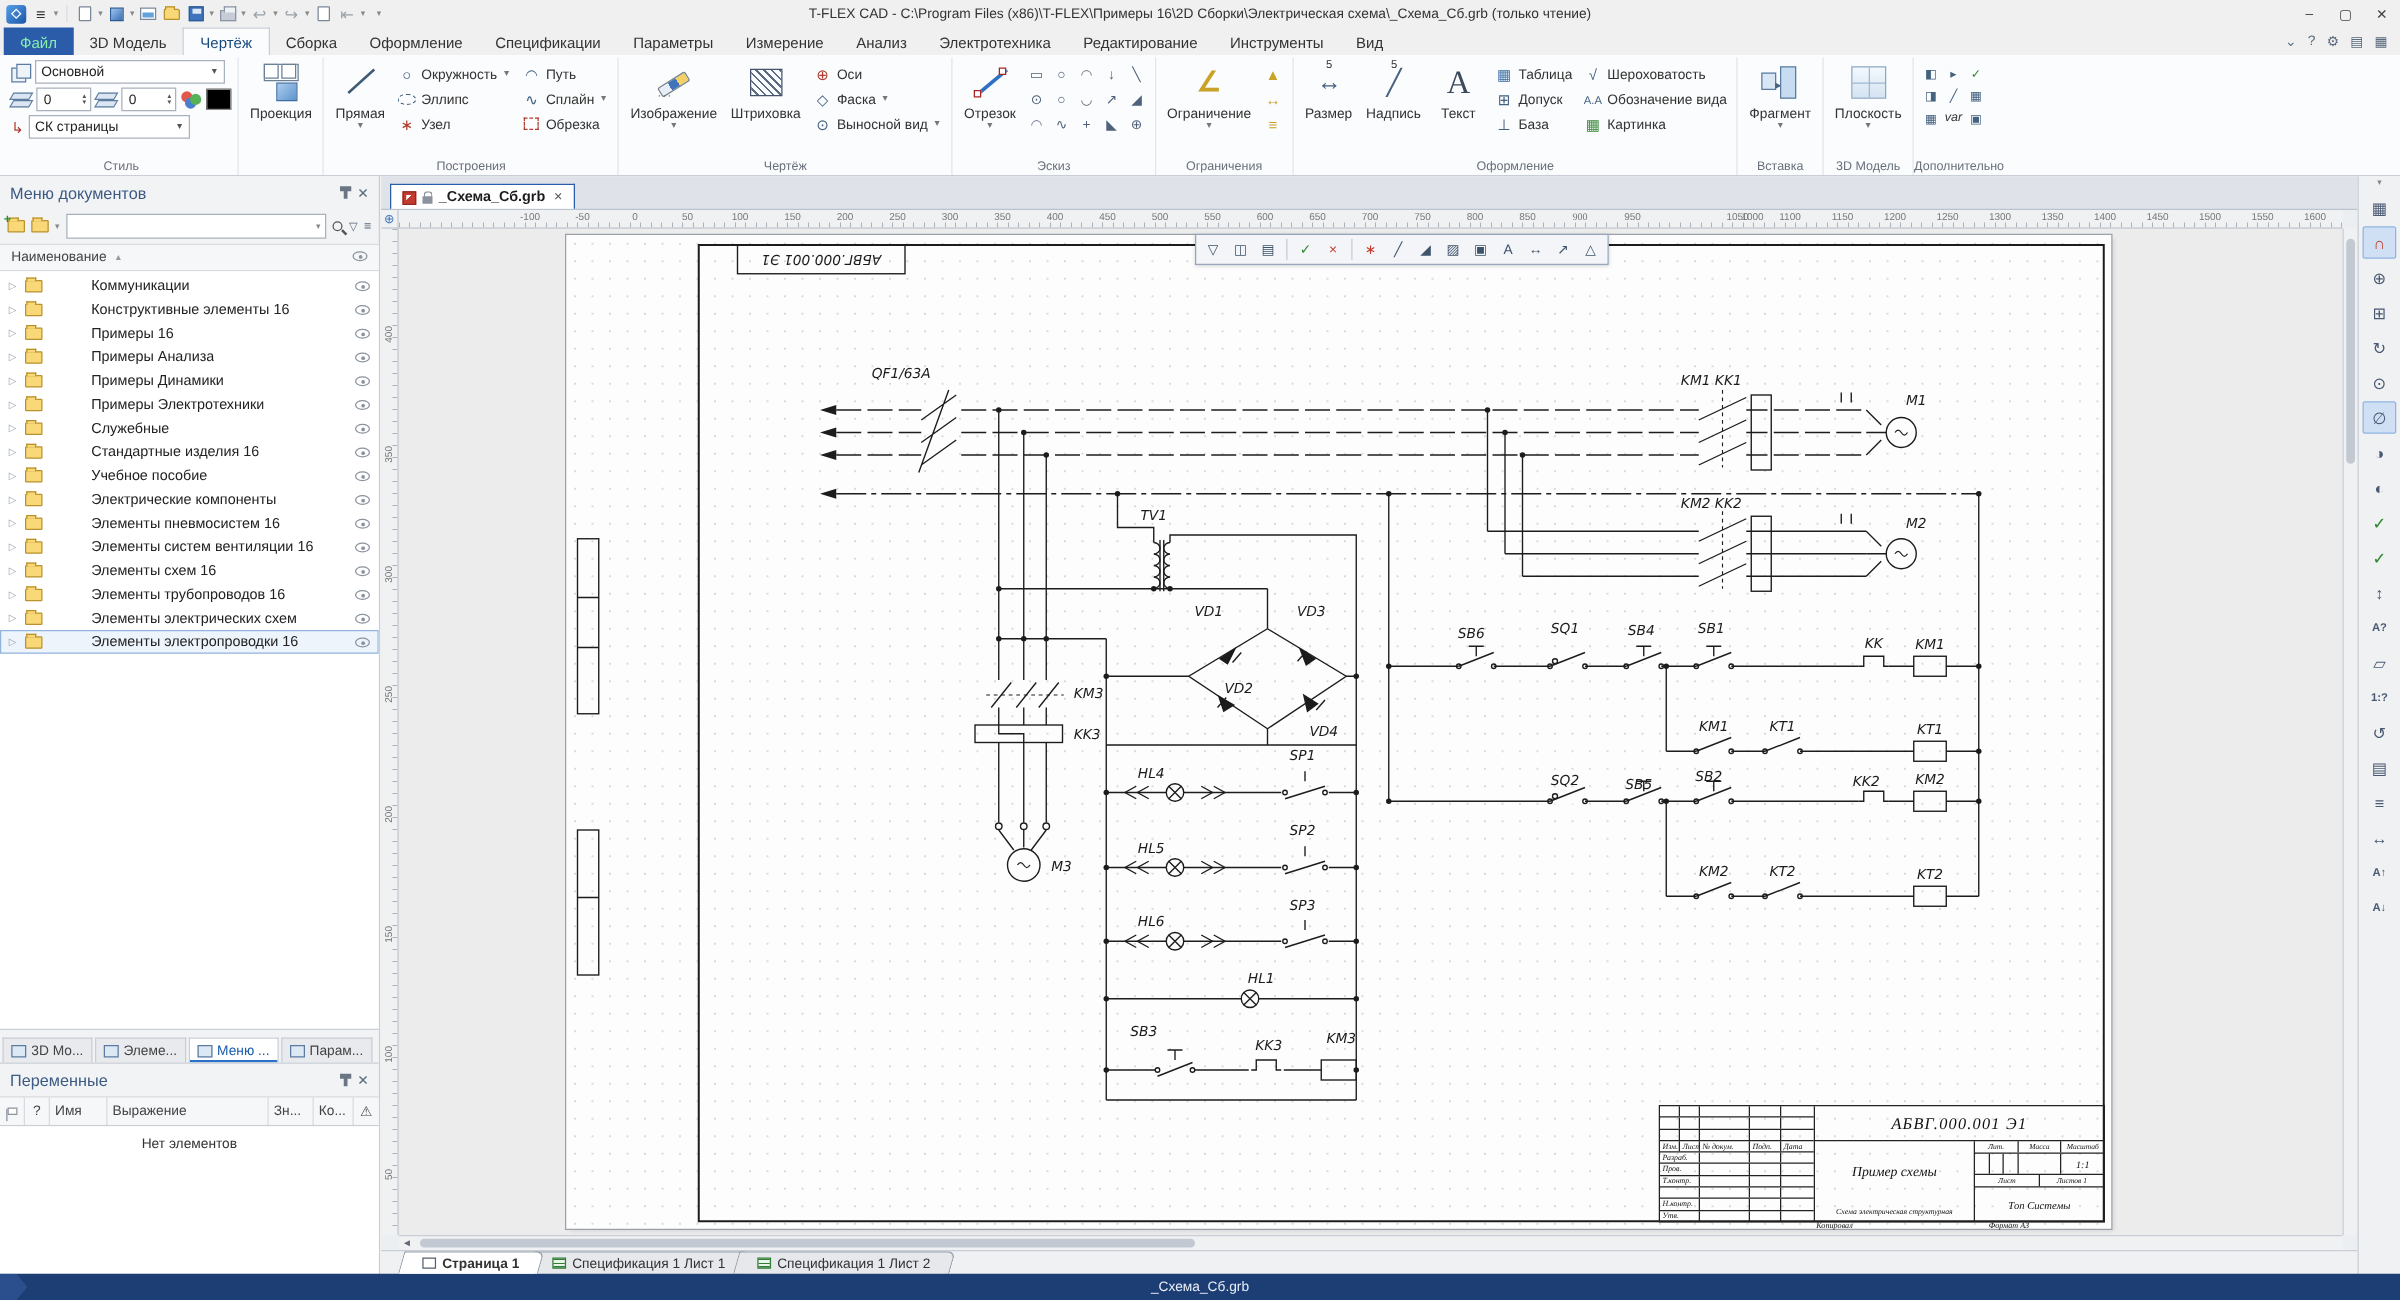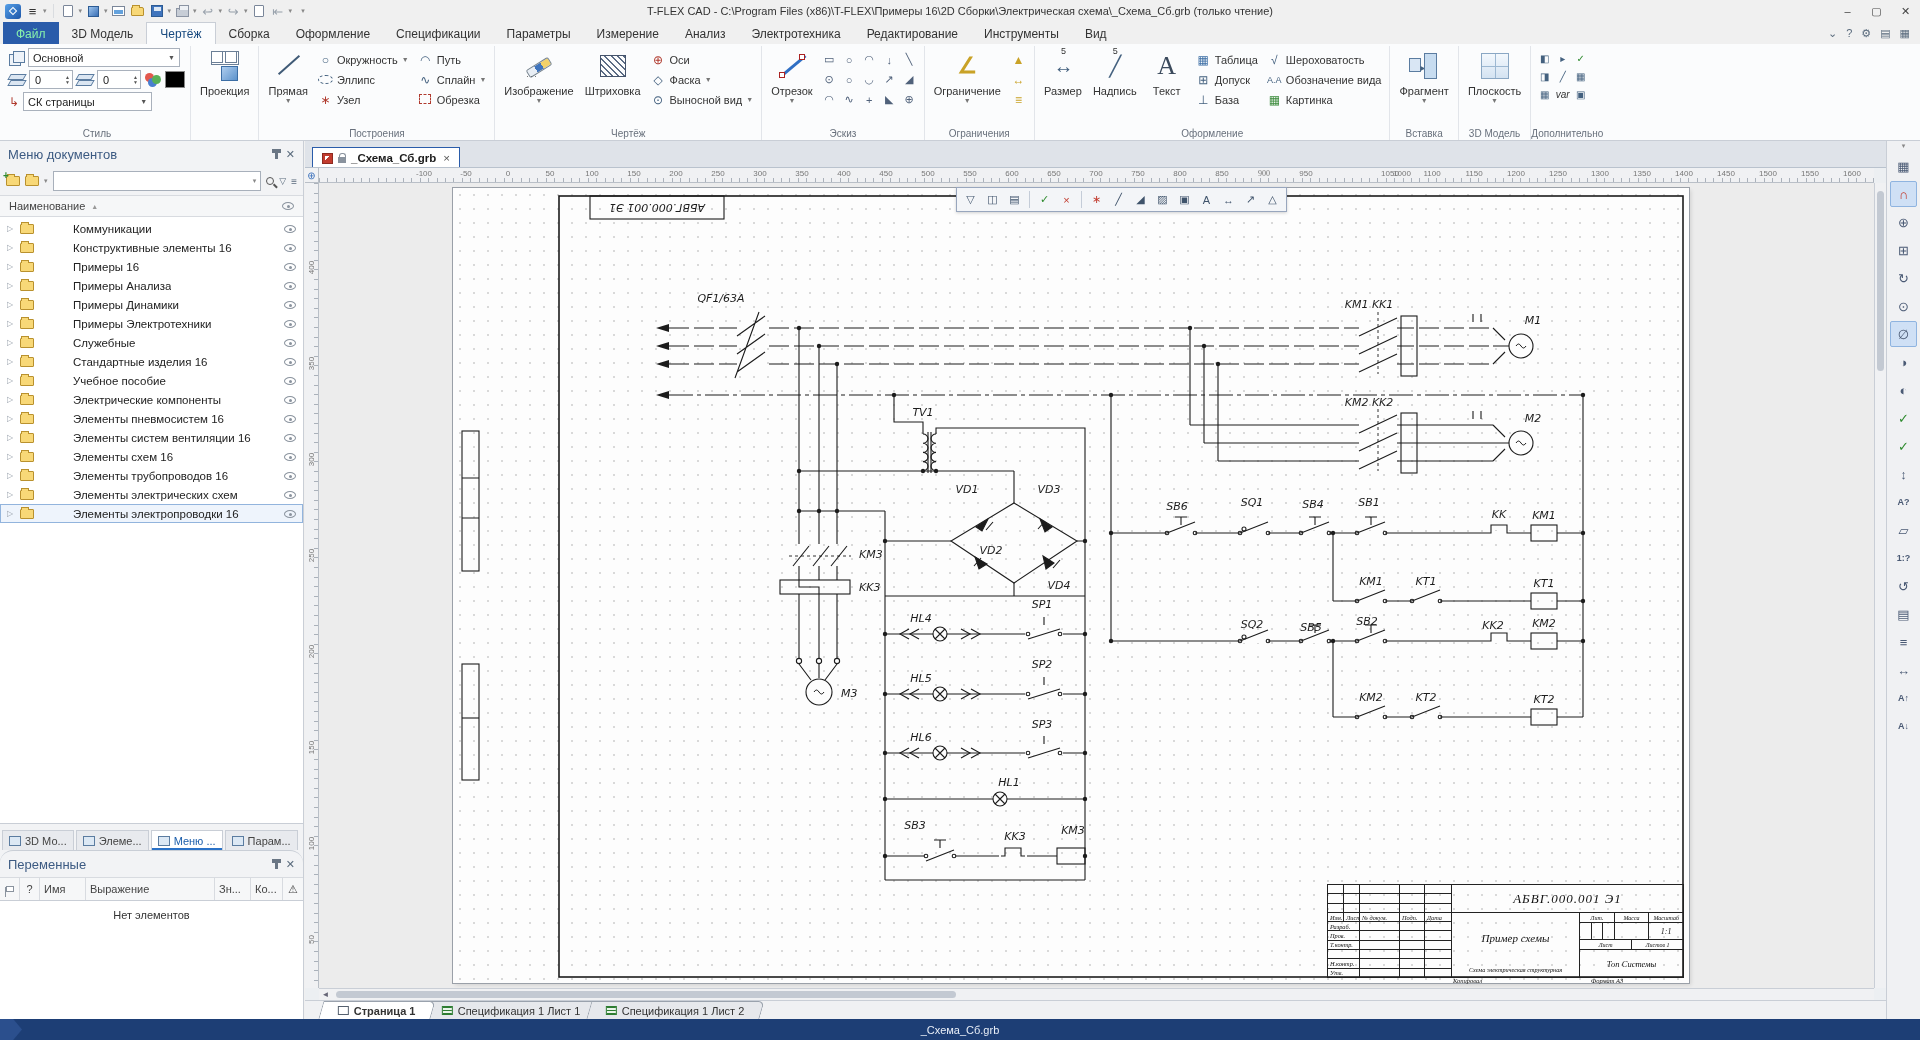--- a/index.html
+++ b/index.html
@@ -120,21 +120,21 @@
   .tree { flex:1; background:#fff; overflow:hidden; border-bottom:1px solid #c9ced6; padding-top:2px; }
   .trow { height:19px; display:flex; align-items:center; gap:4px; padding:0 6px; font-size:11.5px; color:#222; border:1px solid transparent; }
   .trow .arr { width:9px; color:#9aa3ad; font-size:8px; flex-shrink:0; }
   .trow .lbl { white-space:nowrap; overflow:hidden;padding-left:35px; }
   .trow .eye { margin-left:auto; }
   .trow.selected { background:#eef4fc; border:1px solid #92b4dd; }
   .sidebar-tabs { height:26px; display:flex; align-items:flex-end; background:#f2f3f5; padding:0 2px; gap:2px; flex-shrink:0; }
   .stab { display:flex; align-items:center; gap:4px; padding:4px 6px 3px; font-size:11px; color:#444; border:1px solid #c9ced6; border-bottom:none; background:#e8eaee; white-space:nowrap; }
   .stab .ti { width:12px; height:10px; border:1px solid #5b7ca0; background:#dce8f4; display:inline-block; }
   .stab.active { background:#fff; color:#1a5dab; box-shadow:inset 0 -2px 0 #2a72c8; }
-  .vars-panel { display:flex; flex-direction:column; flex-shrink:0; height:169px; background:#f2f3f5; border-top:1px solid #c9ced6;border-radius:13px; }
+  .vars-panel { display:flex; flex-direction:column; flex-shrink:0; height:169px; background:#f2f3f5; border-top:1px solid #c9ced6; }
   .vth { height:24px; display:flex; align-items:stretch; border-top:1px solid #d8dbe0; border-bottom:1px solid #c9ced6; background:#f6f7f8; font-size:11px; color:#444; }
   .vth > div { display:flex; align-items:center; padding:0 4px; border-right:1px solid #d8dbe0; }
   .vbody { flex:1; background:#fff; text-align:center; padding-top:8px; font-size:11px; color:#333; }
   .flagicon { width:8px; height:6px; background:#fff; border:1px solid #8a939e; position:relative; display:inline-block; }
   .flagicon::after { content:""; position:absolute; left:-2px; top:0; width:1.5px; height:10px; background:#8a939e; }
 
   
   .canvas { position:absolute; left:305px; top:141px; right:34px; bottom:21px; display:flex; flex-direction:column; background:#eceff2; }
   .doctabs { height:27px; background:#dfe3e9; border-bottom:1px solid #b9c2cd; display:flex; align-items:flex-end; padding-left:7px; flex-shrink:0; }
   .dtab { display:flex; align-items:center; gap:5px; background:#fff; border:1px solid #2a5caa; border-bottom:none; padding:4px 9px 3px; font-size:11.5px; font-weight:bold; color:#1c1c1c; }

